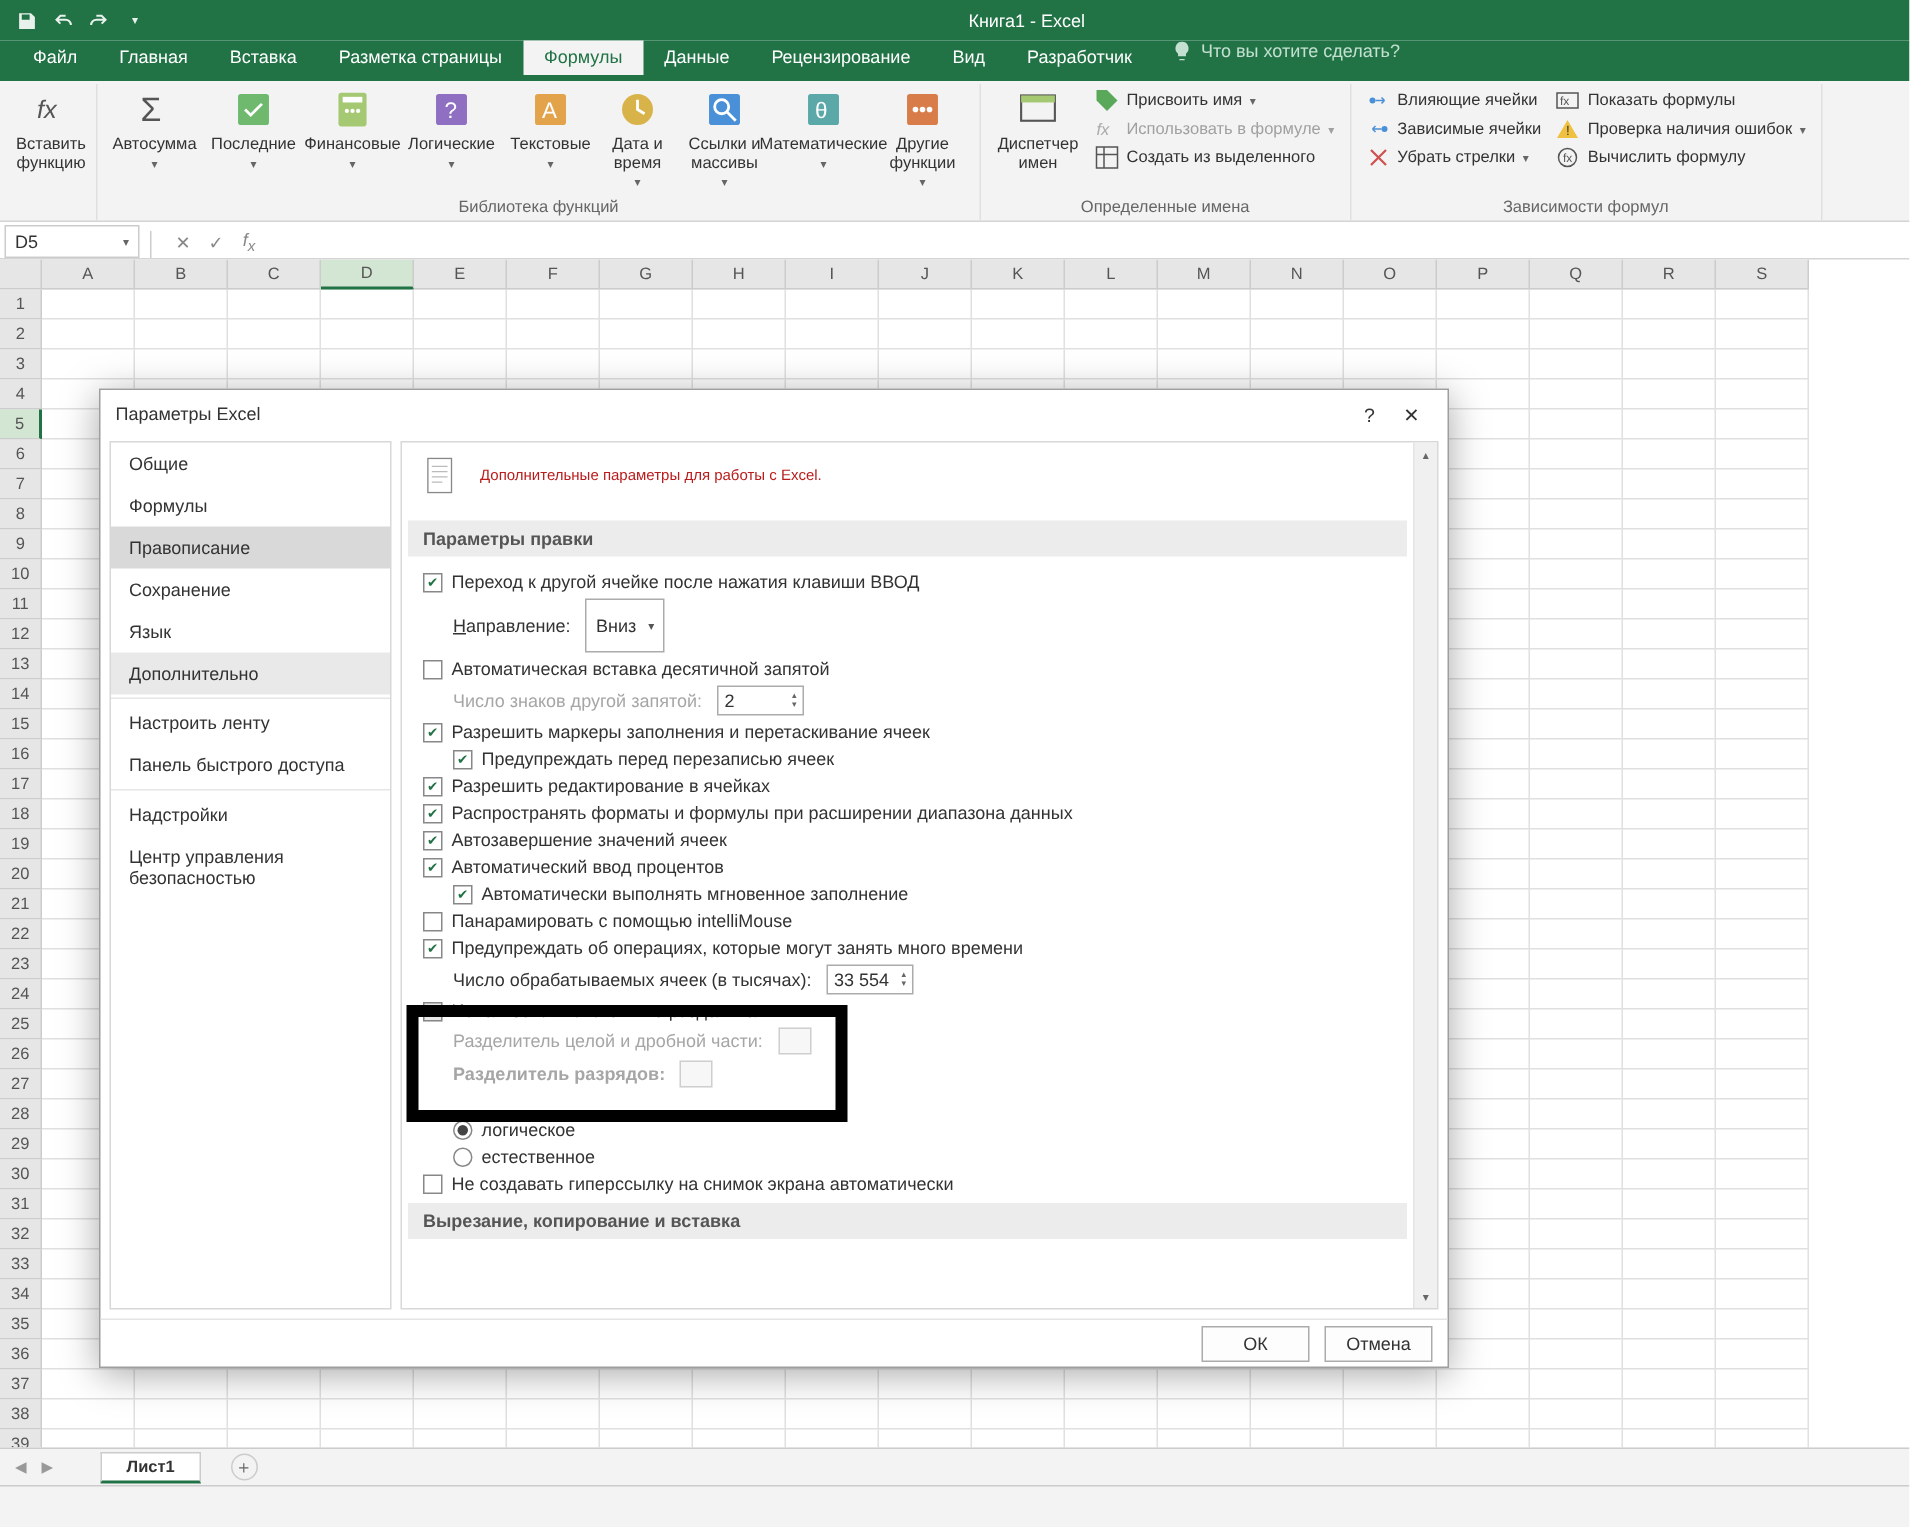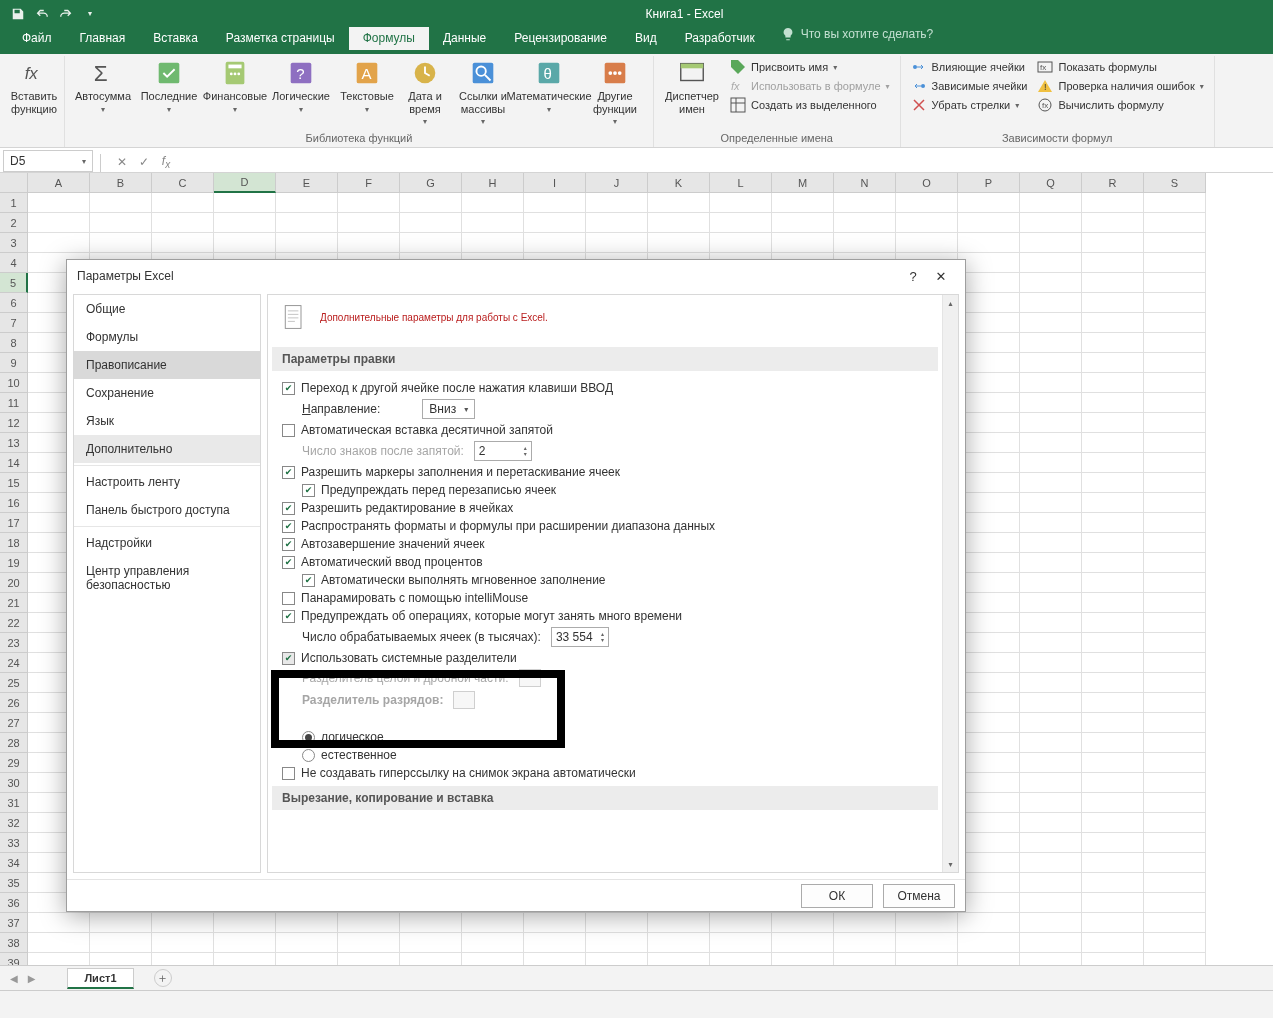--- a/index.html
+++ b/index.html
@@ -87,21 +87,21 @@
     .dlg-section { background: #ececec; padding: 5px 10px; font-size: 12px; font-weight: 600; color: #555; margin: 4px 4px 8px; }
     .opt { display: flex; align-items: center; gap: 6px; padding: 2px 14px; font-size: 12px; }
     .opt.indent { padding-left: 34px; }
     .opt .lbl { }
     .chk, .rdo { width: 13px; height: 13px; border: 1px solid #888; background: #fff; display: inline-flex; align-items: center; justify-content: center; font-size: 9px; color: #217346; }
     .chk.on::after { content: "✔"; }
     .rdo { border-radius: 50%; }
     .rdo.on::after { content: ""; width: 7px; height: 7px; background: #444; border-radius: 50%; display: block; }
     .opt-row { display: flex; align-items: center; gap: 10px; padding: 2px 14px 2px 34px; }
     .opt-row .field-lbl { font-size: 12px; }
-    .sel-box { border: 1px solid #ababab; height: 20px; display: inline-flex; align-items: center; padding: 0 6px; font-size: 12px; min-width: 52px; justify-content: space-between; gap: 8px; background: #fff; margin-left: 32px; }
+    .sel-box { border: 1px solid #ababab; height: 36px; display: inline-flex; align-items: center; padding: 0 6px; font-size: 12px; min-width: 52px; justify-content: space-between; gap: 8px; background: #fff; }
     .sel-box .sdd { font-size: 8px; color: #555; }
     .num-box { border: 1px solid #ababab; height: 20px; width: 58px; display: inline-flex; align-items: center; padding: 0 4px; font-size: 12px; background: #fff; justify-content: space-between; }
     .num-box .spin { display: flex; flex-direction: column; font-size: 6px; color: #666; line-height: 1; }
     .tiny-in { border: 1px solid #cfcfcf; width: 22px; height: 18px; background: #f7f7f7; display: inline-block; }
     .highlight-box { position: absolute; border: 8px solid #000; pointer-events: none; }
     .dlg-footer { height: 32px; display: flex; justify-content: flex-end; align-items: center; gap: 10px; padding: 0 10px; border-top: 1px solid #e4e4e4; }
     .btn { min-width: 72px; height: 24px; border: 1px solid #ababab; background: #fdfdfd; font-size: 12px; display: flex; align-items: center; justify-content: center; cursor: pointer; }
 
     .u { text-decoration: underline; }
   </style>
@@ -1303,21 +1303,21 @@
           <span class="sel-box">
               <span>Вниз</span>
               <span class="sdd">▾</span>
             </span>
         </div>
         <div class="opt">
             <span class="chk"></span>
             <span class="lbl">Автоматическая вставка десятичной запятой</span>
           </div>
         <div class="opt-row disabled">
-          <span class="field-lbl" style="color:#a6a6a6;">Число знаков после запятой:</span>
+          <span class="field-lbl" style="color:#a6a6a6;">Число знаков другой запятой:</span>
           <span class="num-box">
               <span>2</span>
               <span class="spin">
                 <span>▴</span>
                 <span>▾</span>
               </span>
             </span>
         </div>
         <div class="opt">
             <span class="chk on"></span>

